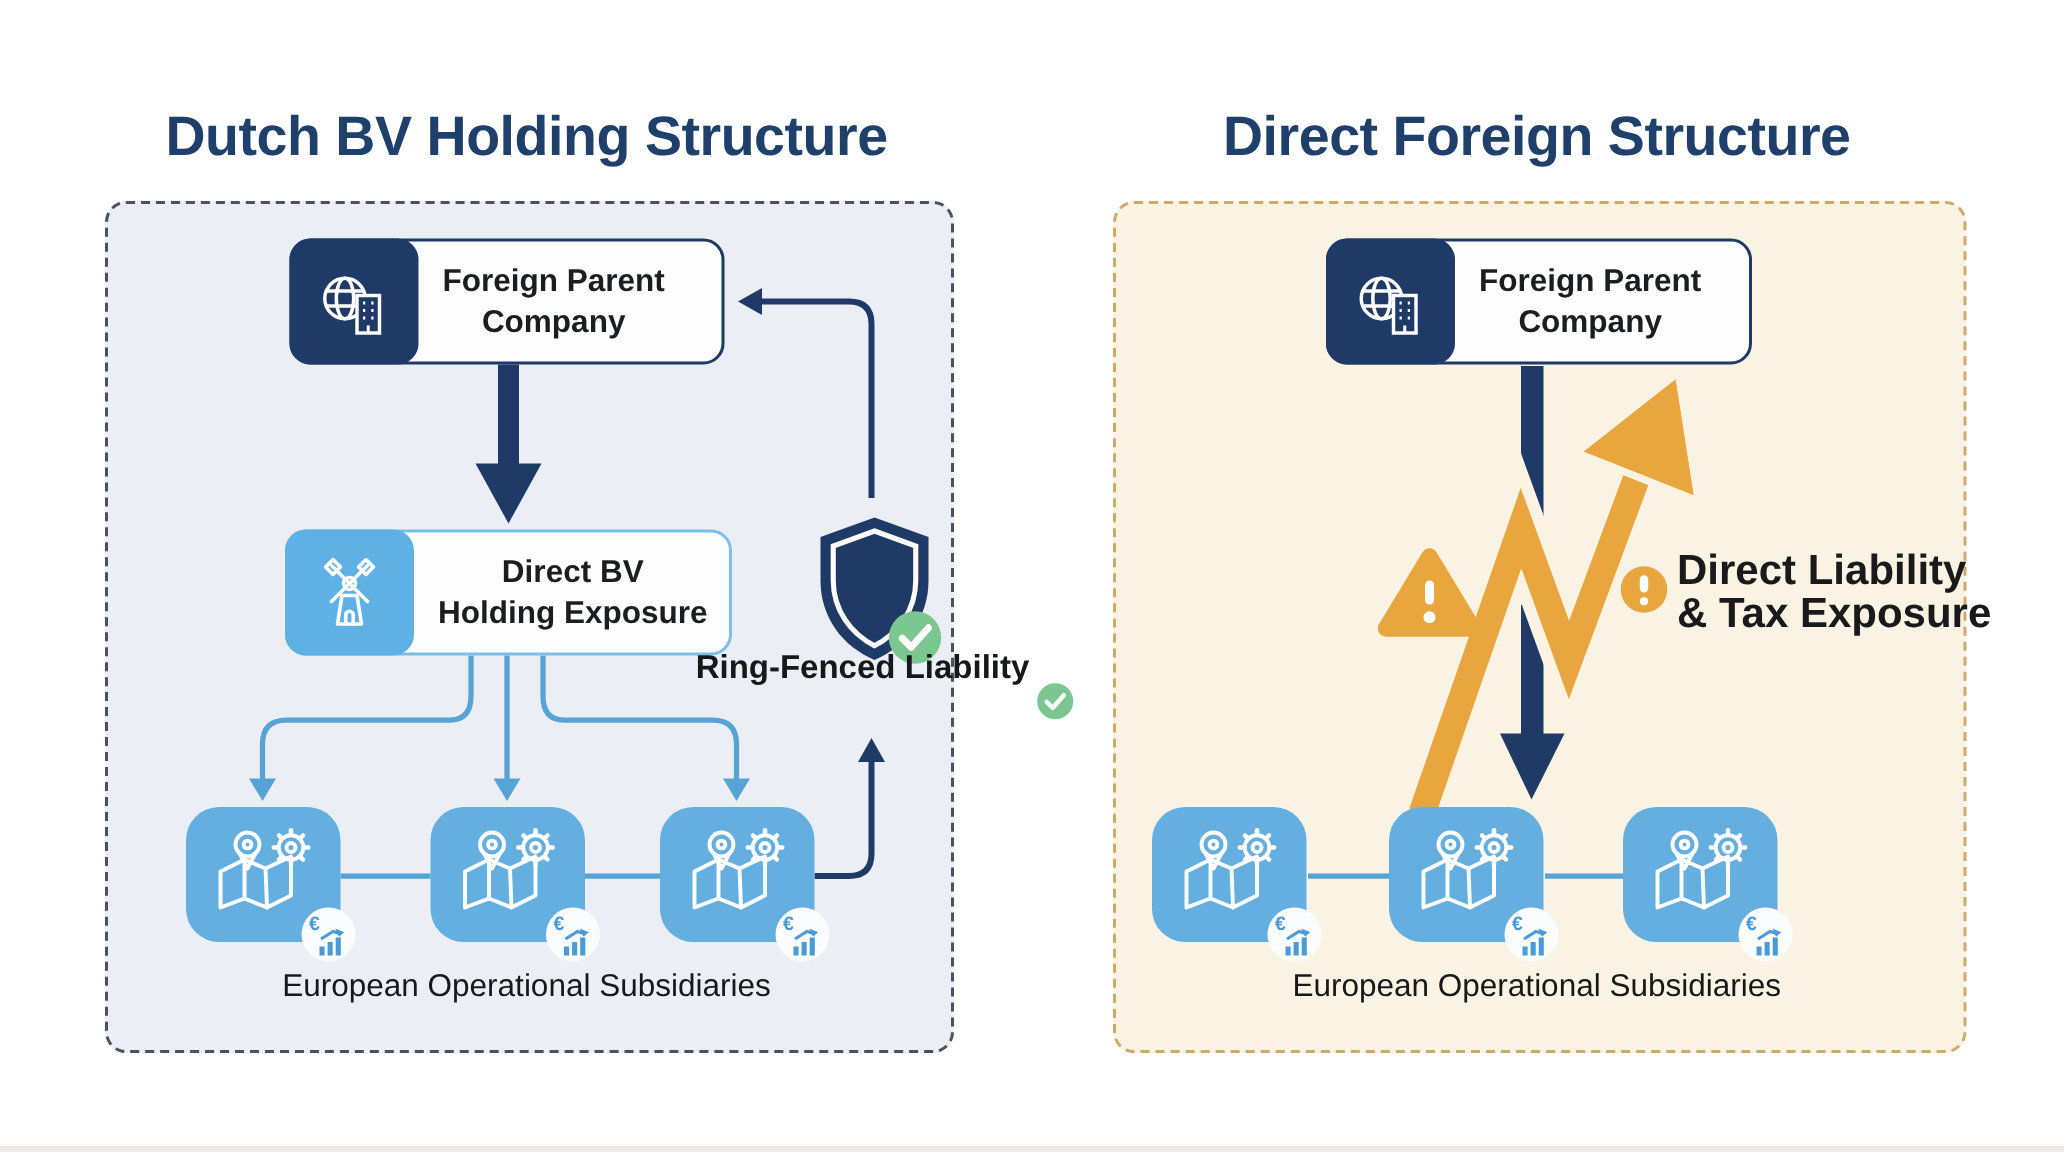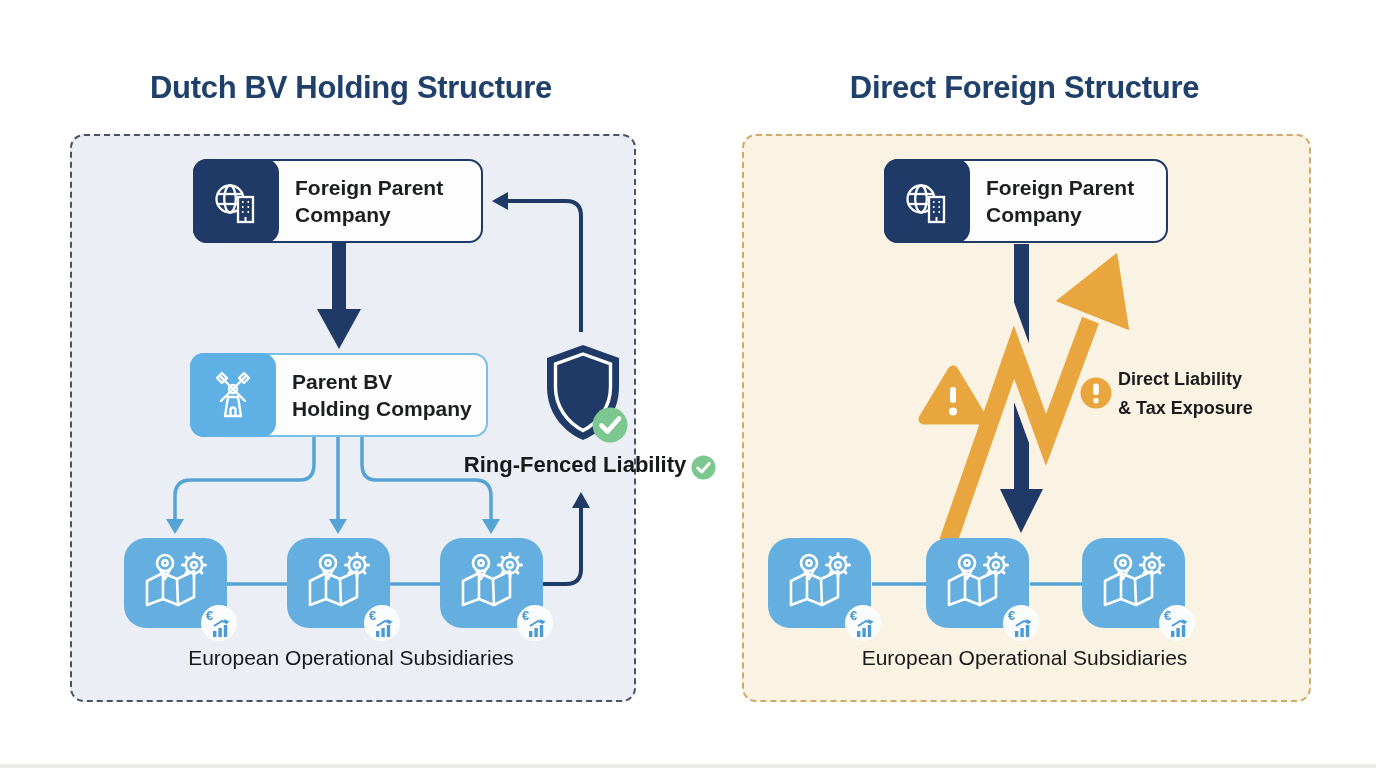--- a/index.html
+++ b/index.html
@@ -4,50 +4,50 @@
 <style>
   html,body{margin:0;padding:0;background:#ffffff;}
   .canvas{position:relative;width:1376px;height:768px;overflow:hidden;background:#ffffff;
           font-family:"Liberation Sans","DejaVu Sans",sans-serif;}
 
   
   .panel{position:absolute;top:134px;height:564px;border-radius:14px;z-index:1;}
   .panel.left{left:70px;width:562px;background:#ebeef5;border:2px dashed #4a5160;}
   .panel.right{left:742px;width:565px;background:#faf3e3;border:2px dashed #cfa968;}
 
-  .title{position:absolute;top:70px;margin:0;font-size:31px;font-weight:700;color:#20406c;
+  .title{position:absolute;top:70px;margin:0;font-size:37px;font-weight:700;color:#20406c;
          text-align:center;z-index:3;letter-spacing:-0.3px;}
   .title.lt{left:70px;width:562px;}
   .title.rt{left:742px;width:565px;}
 
   
   .connectors{position:absolute;left:0;top:0;z-index:2;pointer-events:none;}
   .blue-line{fill:none;stroke:#56a3d6;stroke-width:3.5;}
   .navy-line{fill:none;stroke:#1f3a66;stroke-width:4;}
 
   
   .cbox{position:absolute;background:#fdfdfe;border:2.5px solid #1f3a66;border-radius:14px;
-        z-index:3;box-sizing:border-box;}
+        z-index:3;box-sizing:border-box;text-align:center;}
   .cbox .box-icon{position:absolute;left:-2px;top:-2px;height:calc(100% + 4px);width:86px;
         border-radius:14px;display:flex;align-items:center;justify-content:center;}
   .cbox .box-label{position:absolute;left:100px;top:50%;transform:translateY(-50%);
         font-size:21px;font-weight:600;color:#1c1d1f;line-height:27px;}
   .cbox.parent-l{left:193px;top:159px;width:290px;height:84px;}
   .cbox.parent-r{left:884px;top:159px;width:284px;height:84px;}
   .cbox.holding{left:190px;top:353px;width:298px;height:84px;border-color:#79bfe8;}
   .icon-navy{background:#1f3a66;}
   .icon-blue{background:#5fb0e5;}
 
   
   .shield-wrap{position:absolute;left:540px;top:342px;z-index:3;}
-  .ring-label{position:absolute;left:430px;top:452px;width:290px;text-align:center;
+  .ring-label{position:absolute;left:430px;top:432px;width:290px;text-align:center;
         font-size:22px;font-weight:700;color:#17181a;z-index:3;}
   .ring-check{position:absolute;left:691px;top:455px;z-index:3;}
 
-  .risk-label{position:absolute;left:1118px;top:365px;font-size:18px;font-weight:700;
+  .risk-label{position:absolute;left:1118px;top:365px;font-size:28px;font-weight:700;
         color:#1a1a1d;line-height:29px;z-index:3;}
   .warn-tri{position:absolute;left:916px;top:363px;z-index:3;}
   .warn-circ{position:absolute;left:1080px;top:377px;z-index:3;}
 
   
   .subs{position:absolute;top:538px;height:90px;z-index:3;}
   .subs.sl{left:124px;width:420px;}
   .subs.sr{left:768px;width:420px;}
   .sub{position:absolute;top:0;width:103px;height:90px;background:#64afe0;border-radius:22px;}
   .sub .sub-icon{position:absolute;left:14px;top:13px;}
@@ -148,22 +148,22 @@
         <line x1="16" y1="10" x2="40" y2="34"></line>
         <line x1="40" y1="10" x2="16" y2="34"></line>
         <rect x="13.5" y="7.5" width="7" height="7" transform="rotate(45 17 11)"></rect>
         <rect x="35.5" y="7.5" width="7" height="7" transform="rotate(45 39 11)"></rect>
         <circle cx="28" cy="22" r="4"></circle>
         <path d="M23,30 L20,49 H36 L33,30 Z"></path>
         <path d="M25.5,49 v-6 a2.5,2.5 0 0 1 5,0 v6"></path>
       </svg>
     </div>
     <div class="box-label">
-      <span>Parent BV</span><br>
-      <span>Holding Company</span>
+      <span>Direct BV</span><br>
+      <span>Holding Exposure</span>
     </div>
   </div>
 
   <div class="shield-wrap">
     <svg width="86" height="101" viewBox="0 0 86 101" style="overflow:visible">
       <path d="M43,3 L79,16 V45 C79,70 64,89 43,98 C22,89 7,70 7,45 V16 Z" fill="#1f3a66"></path>
       <path d="M43,12 L70.5,22 V45 C70.5,65 58.5,80.5 43,88.5 C27.5,80.5 15.5,65 15.5,45 V22 Z" fill="none" stroke="#ffffff" stroke-width="3.4"></path>
       <g>
         <circle cx="70" cy="83" r="17.5" fill="#7cc78f"></circle>
         <polyline points="61.5,83.5 67.5,89.5 79,76.5" fill="none" stroke="#ffffff" stroke-width="4.6" stroke-linecap="round" stroke-linejoin="round"></polyline>

